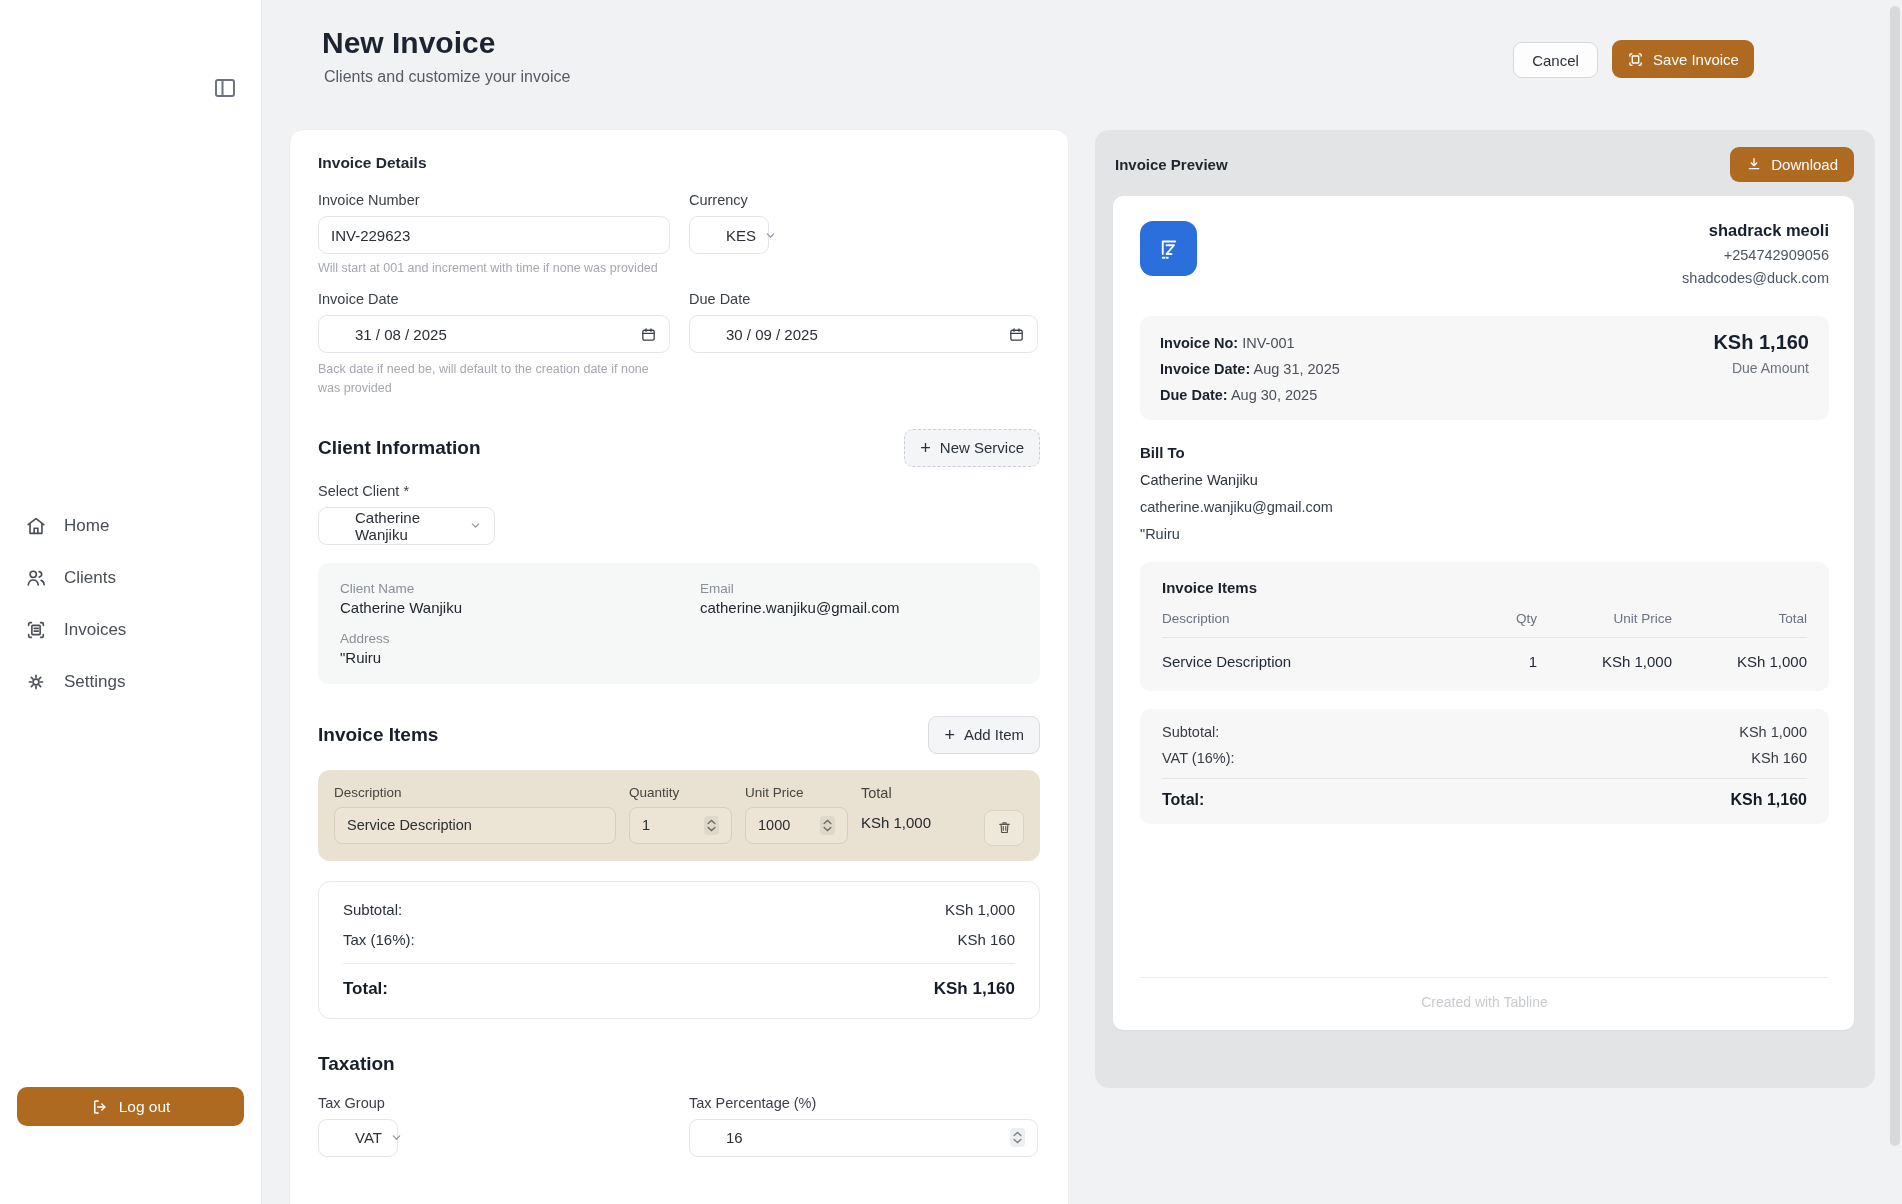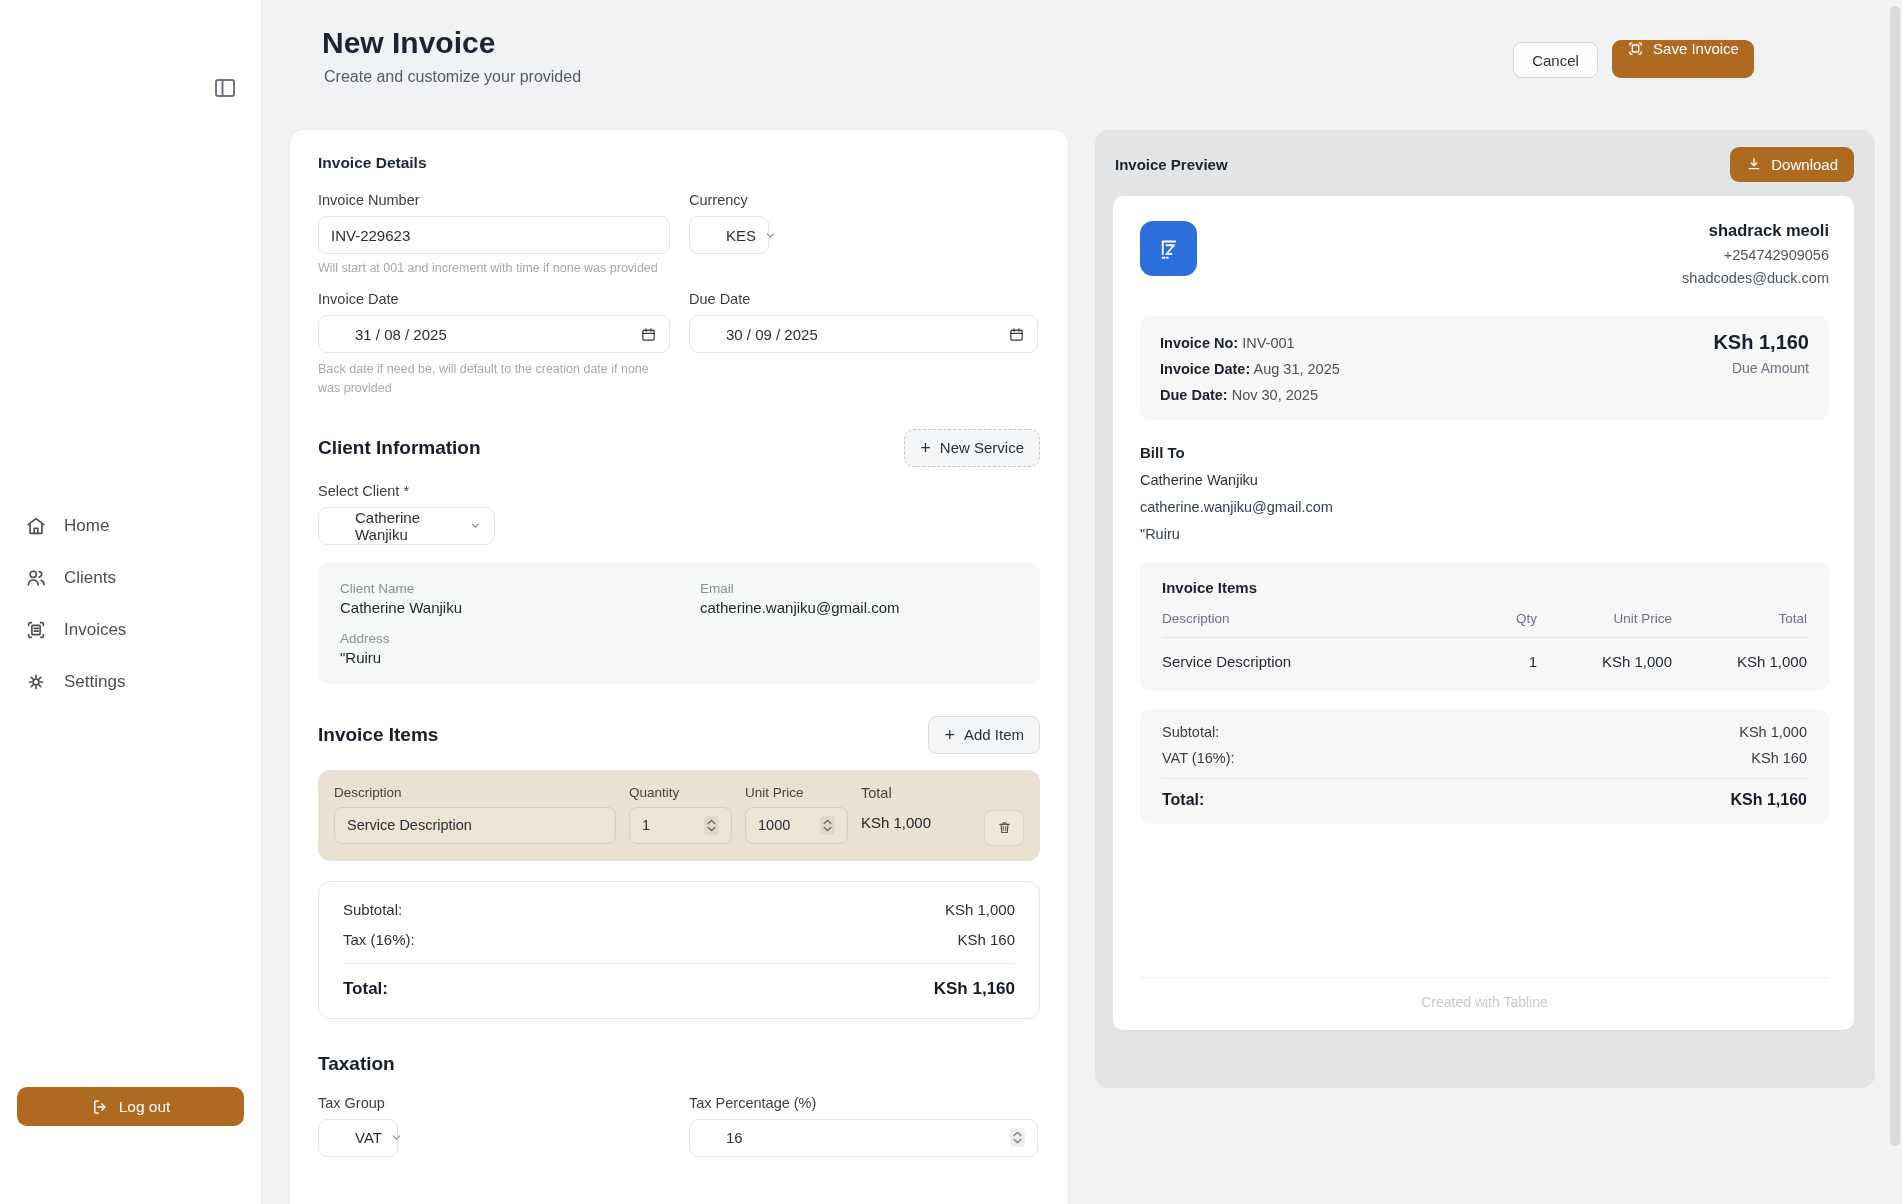--- a/index.html
+++ b/index.html
@@ -13,21 +13,21 @@
   .nav { position:absolute; top:500px; left:0; right:0; }
   .nav-item { display:flex; align-items:center; gap:17px; height:52px; padding-left:25px; font-size:17px; color:#4a4e55; cursor:pointer; }
   .logout-btn { position:absolute; left:17px; top:1087px; width:227px; height:39px; background:var(--accent); border:none; border-radius:10px; color:#fff; font-size:15.5px; font-family:inherit; display:flex; align-items:center; justify-content:center; gap:10px; cursor:pointer; }
 
   :root { --accent:#ad6a20; }
 
   
   .page-title { position:absolute; left:322px; top:26px; font-size:30px; font-weight:bold; color:#1c2431; }
   .page-subtitle { position:absolute; left:324px; top:68px; font-size:16px; color:#565b63; }
   .btn-cancel { position:absolute; left:1513px; top:42px; width:85px; height:36px; background:#fdfdfd; border:1px solid #d6d9dd; border-radius:9px; font-size:15px; font-family:inherit; color:#2b313a; cursor:pointer; }
-  .btn-save { position:absolute; left:1612px; top:40px; width:142px; height:38px; background:var(--accent); border:none; border-radius:9px; color:#fff; font-size:15px; font-family:inherit; display:flex; align-items:flex-start; justify-content:center; gap:9px; cursor:pointer; }
+  .btn-save { position:absolute; left:1612px; top:40px; width:142px; height:38px; background:var(--accent); border:none; border-radius:9px; color:#fff; font-size:15px; font-family:inherit; display:flex; align-items:center; justify-content:center; gap:9px; cursor:pointer; }
 
   
   .form-card { position:absolute; left:289px; top:129px; width:780px; height:1140px; background:#fff; border:1px solid #ececee; border-radius:14px; padding:24px 28px; }
   .card-title { font-size:15.5px; font-weight:bold; color:#1f2733; }
   .section-h { font-size:19px; font-weight:bold; color:#181f2a; }
   .sec-row { display:flex; justify-content:space-between; align-items:center; }
   .frow { display:flex; gap:19px; }
   .fcol1 { width:352px; } .fcol2 { width:349px; }
   .flabel { font-size:14.5px; color:#3a3f46; margin-bottom:8px; }
   .tinput { height:38px; border:1px solid #e3e5e8; border-radius:9px; padding:0 12px; font-size:15px; color:#2a2f36; background:#fff; width:100%; font-family:inherit; outline:none; }
@@ -157,21 +157,21 @@
           <path d="M9.5 4H6a1 1 0 0 0-1 1v14a1 1 0 0 0 1 1h3.5"></path>
           <path d="M14.5 8l4 4-4 4"></path>
           <line x1="9" y1="12" x2="18" y2="12"></line>
         </svg>
       </span>
     <span>Log out</span>
   </button>
 </aside>
 
 <h1 class="page-title">New Invoice</h1>
-<div class="page-subtitle">Create and customize your provided</div>
+<div class="page-subtitle">Clients and customize your invoice</div>
 <button class="btn-cancel">Cancel</button>
 <button class="btn-save">
   <span>
       <svg width="17" height="17" viewBox="0 0 24 24" fill="none" stroke="#ffffff" stroke-width="2" stroke-linecap="round" stroke-linejoin="round">
         <path d="M4 7V5.5A1.5 1.5 0 0 1 5.5 4H7"></path>
         <path d="M17 4h1.5A1.5 1.5 0 0 1 20 5.5V7"></path>
         <path d="M20 17v1.5a1.5 1.5 0 0 1-1.5 1.5H17"></path>
         <path d="M7 20H5.5A1.5 1.5 0 0 1 4 18.5V17"></path>
         <rect x="7.5" y="7" width="9" height="10" rx="1"></rect>
       </svg>
@@ -405,21 +405,21 @@
         <div class="biz-name">shadrack meoli</div>
         <div class="biz-line">+254742909056</div>
         <div class="biz-line">shadcodes@duck.com</div>
       </div>
     </div>
 
     <div class="meta-box">
       <div>
         <div class="meta-line"><b>Invoice No:</b> <span>INV-001</span></div>
         <div class="meta-line"><b>Invoice Date:</b> <span>Aug 31, 2025</span></div>
-        <div class="meta-line" style="margin-bottom:2px;"><b>Due Date:</b> <span>Nov 30, 2025</span></div>
+        <div class="meta-line" style="margin-bottom:2px;"><b>Due Date:</b> <span>Aug 30, 2025</span></div>
       </div>
       <div>
         <div class="amount">KSh 1,160</div>
         <div class="amount-cap">Due Amount</div>
       </div>
     </div>
 
     <div class="billto-title">Bill To</div>
     <div class="billto-line">Catherine Wanjiku</div>
     <div class="billto-line" style="color:#374151;">catherine.wanjiku@gmail.com</div>

